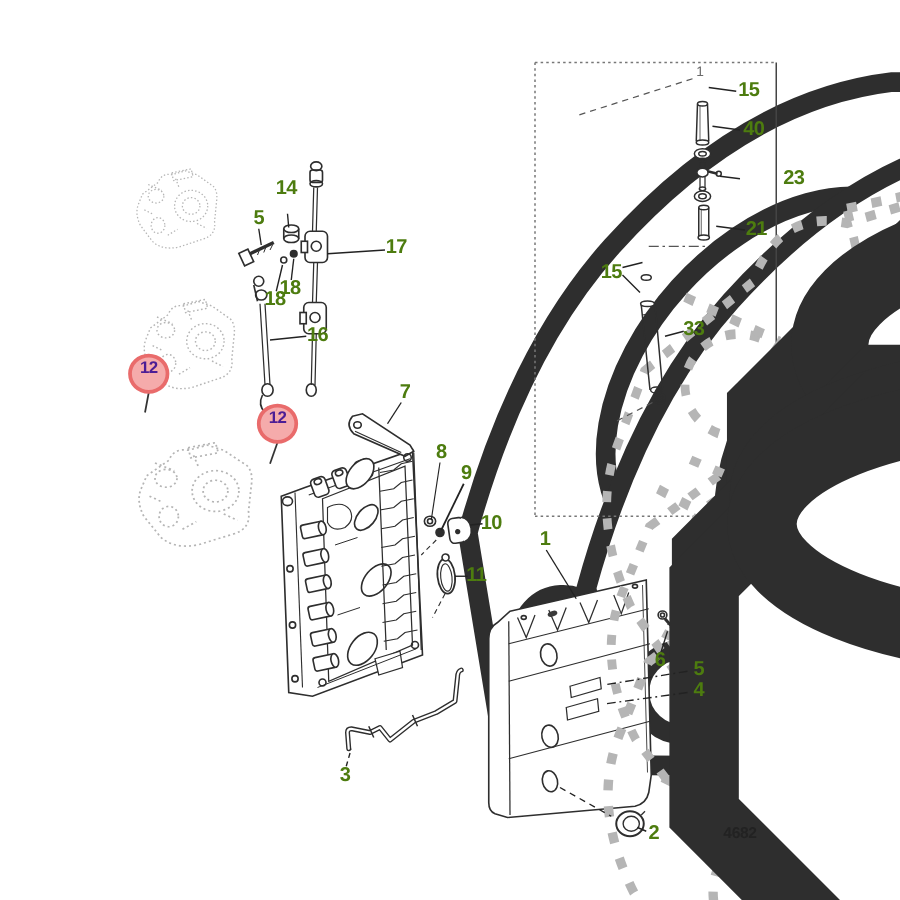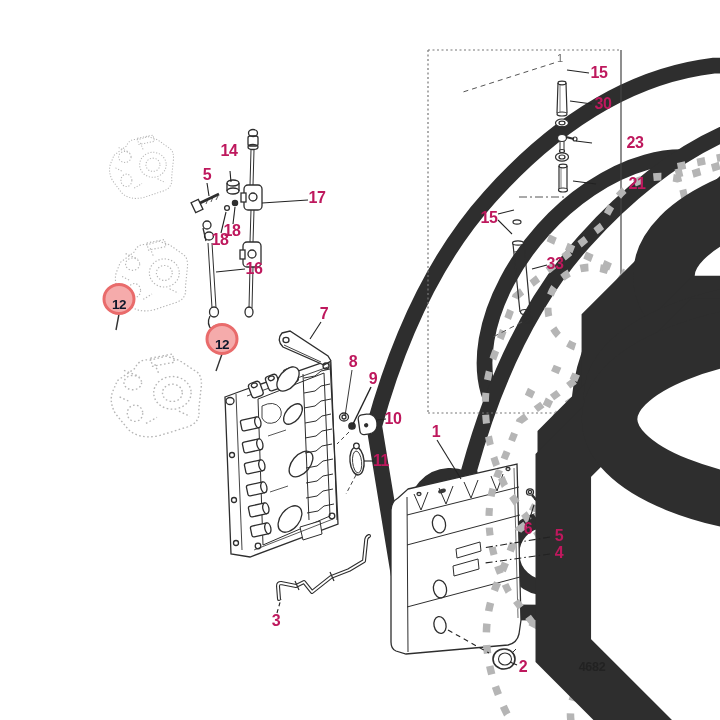--- a/index.html
+++ b/index.html
@@ -1,31 +1,31 @@
 <!DOCTYPE html>
 <html><head>
 <meta charset="utf-8">
 <style>
   html,body{margin:0;padding:0;background:#fff;}
   .stage{position:relative;width:720px;height:720px;background:#fff;overflow:hidden;
          font-family:"Liberation Sans",sans-serif;}
   svg{position:absolute;left:0;top:0;}
   .callout{position:absolute;transform:translate(-50%,-50%);
-           font:bold 16px "Liberation Sans",sans-serif;color:#be185d;
+           font:bold 16px "Liberation Sans",sans-serif;color:#4d7c0f;
            letter-spacing:-0.5px;white-space:nowrap;line-height:1;}
   .inset-ref{position:absolute;transform:translate(-50%,-50%);
            font:400 11px "Liberation Sans",sans-serif;color:#6a6a6a;line-height:1;}
   .drawing-number{position:absolute;transform:translate(-50%,-50%);
            font:bold 12.5px "Liberation Sans",sans-serif;color:#222;
            letter-spacing:-0.3px;line-height:1;}
   .highlight-circle{position:absolute;transform:translate(-50%,-50%);
            width:27px;height:26px;border-radius:50%;
            background:#f5abab;border:3px solid #e96b6b;
-           display:flex;align-items:flex-end;justify-content:center;
-           font:bold 13.5px "Liberation Sans",sans-serif;color:#0f172a;
+           display:flex;align-items:flex-start;justify-content:center;
+           font:bold 13.5px "Liberation Sans",sans-serif;color:#4c1d95;
            letter-spacing:-0.5px;cursor:pointer;}
 </style>
 </head>
 <body>
 
 <div class="stage">
 
 <svg width="720" height="720" viewBox="0 0 720 720">
   <defs>
     <symbol id="carb" viewBox="0 0 100 92" overflow="visible">
@@ -361,23 +361,23 @@
   <div class="callout" style="left:373px;top:379px">9</div>
   <div class="callout" style="left:393px;top:419px">10</div>
   <div class="callout" style="left:381px;top:461px">11</div>
   <div class="callout" style="left:436px;top:432px">1</div>
   <div class="callout" style="left:528px;top:529px">6</div>
   <div class="callout" style="left:559px;top:536px">5</div>
   <div class="callout" style="left:559px;top:553px">4</div>
   <div class="callout" style="left:523px;top:667px">2</div>
   <div class="callout" style="left:276px;top:621px">3</div>
   <div class="callout" style="left:599px;top:73px">15</div>
-  <div class="callout" style="left:603px;top:104px">30</div>
+  <div class="callout" style="left:603px;top:104px">40</div>
   <div class="callout" style="left:635px;top:143px">23</div>
-  <div class="callout" style="left:637px;top:184px">21</div>
+  <div class="callout" style="left:605px;top:184px">21</div>
   <div class="callout" style="left:489px;top:218px">15</div>
   <div class="callout" style="left:555px;top:264px">33</div>
 
   <div class="highlight-circle" style="left:119px;top:299px">
     <span>12</span>
   </div>
   <div class="highlight-circle" style="left:222px;top:339px">
     <span>12</span>
   </div>
 

